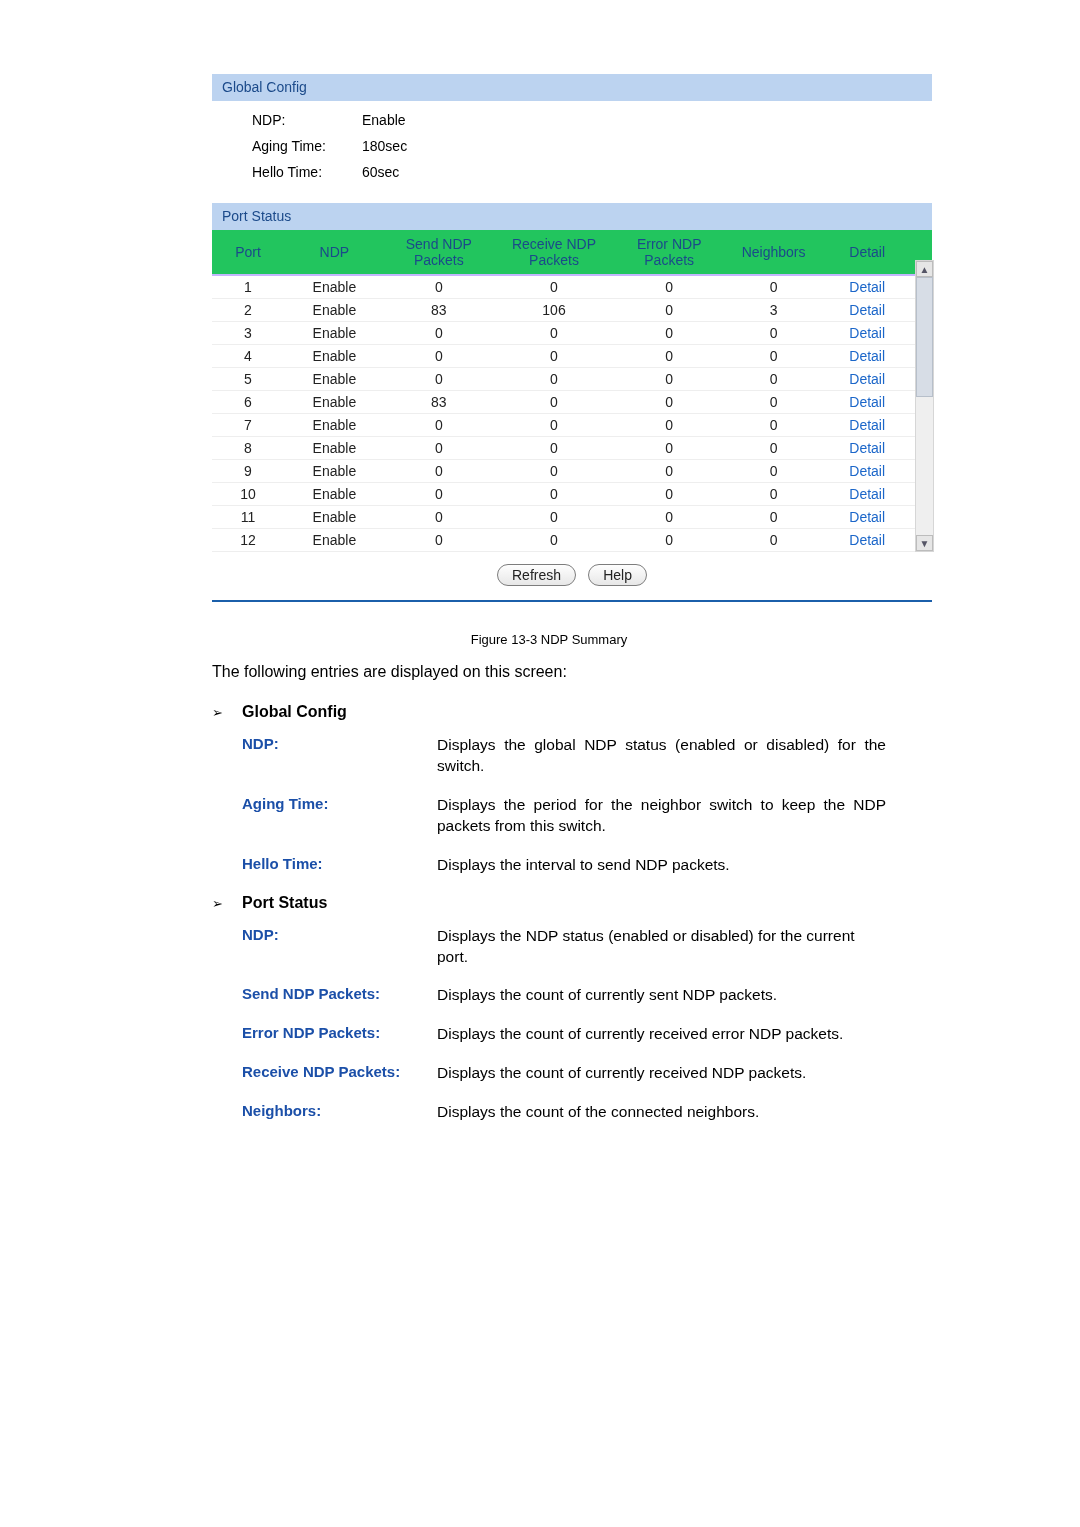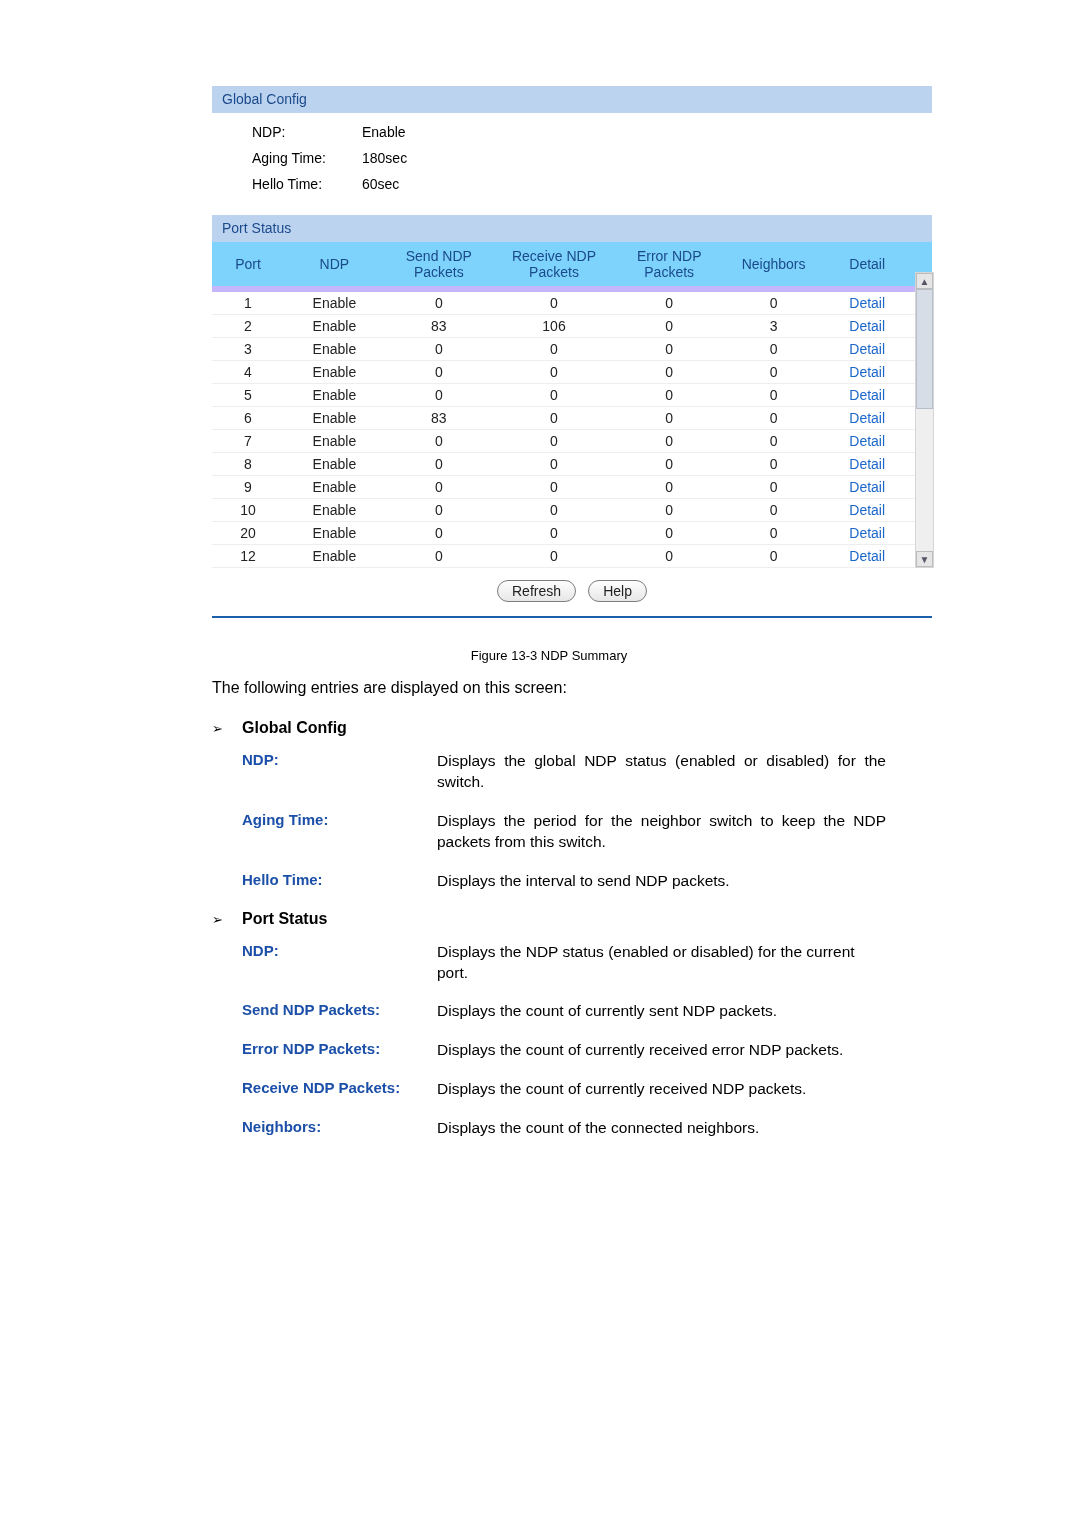--- a/index.html
+++ b/index.html
@@ -5,21 +5,21 @@
   body {
     margin: 0;
     padding: 0;
     background: #fff;
     font-family: Arial, Helvetica, sans-serif;
     font-size: 15px;
     color: #000;
   }
   .page {
     width: 912px;
-    margin: 16px auto;
+    margin: 4px auto;
     padding: 70px 0 40px 0;
     box-sizing: border-box;
   }
   .content {
     padding: 0 110px 0 128px;
   }
 
   
   .panel-wrap {
     width: 720px;
@@ -49,23 +49,23 @@
   table.port-table {
     border-collapse: collapse;
     width: 100%;
     table-layout: fixed;
     font-size: 14px;
   }
   table.port-table thead th {
     color: #1b4a8a;
     font-weight: normal;
     padding: 6px 4px;
-    border-bottom: 6px solid #c4b5fd;
+    border-bottom: 2px solid #c4b5fd;
     text-align: center;
-    background: #7dd3fc;
+    background: #22c55e;
   }
   table.port-table tbody td {
     text-align: center;
     padding: 3px 4px;
     border-bottom: 1px solid #eeeeee;
     color: #222;
   }
   .detail-link {
     color: #1b66c9;
   }
@@ -328,21 +328,21 @@
                 <td>10</td>
                 <td>Enable</td>
                 <td>0</td>
                 <td>0</td>
                 <td>0</td>
                 <td>0</td>
                 <td><span class="detail-link">Detail</span></td>
                 <td></td>
               </tr>
               <tr>
-                <td>20</td>
+                <td>11</td>
                 <td>Enable</td>
                 <td>0</td>
                 <td>0</td>
                 <td>0</td>
                 <td>0</td>
                 <td><span class="detail-link">Detail</span></td>
                 <td></td>
               </tr>
               <tr>
                 <td>12</td>

